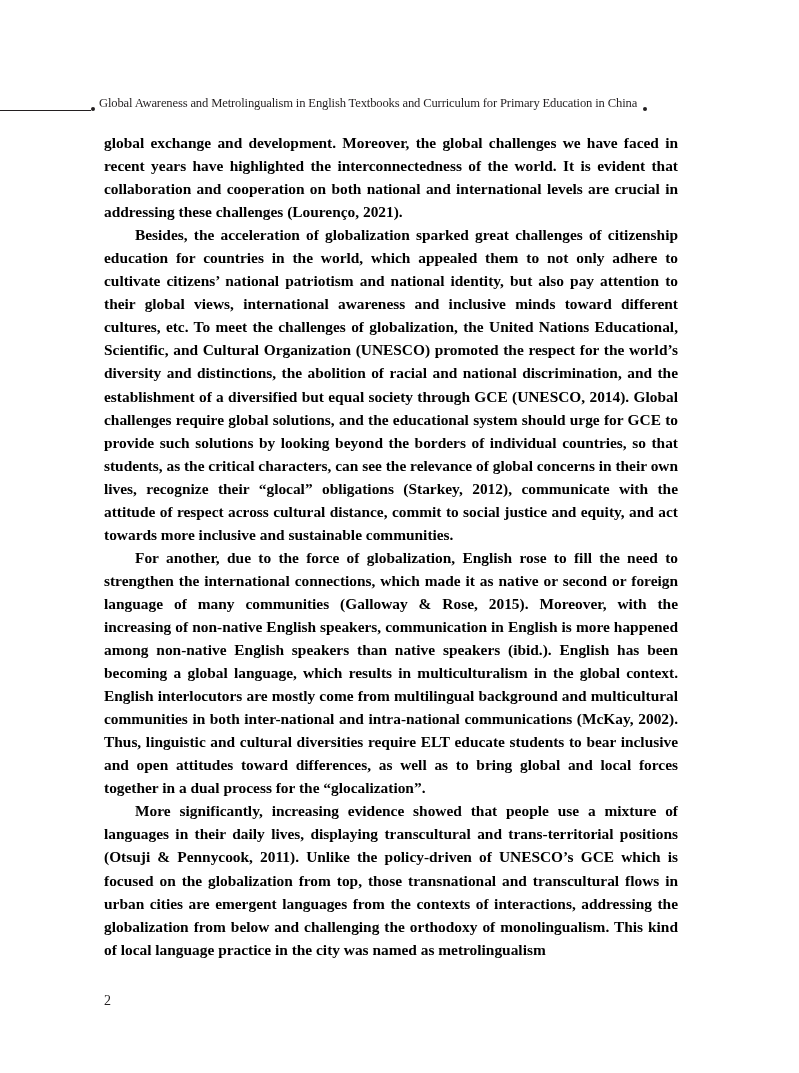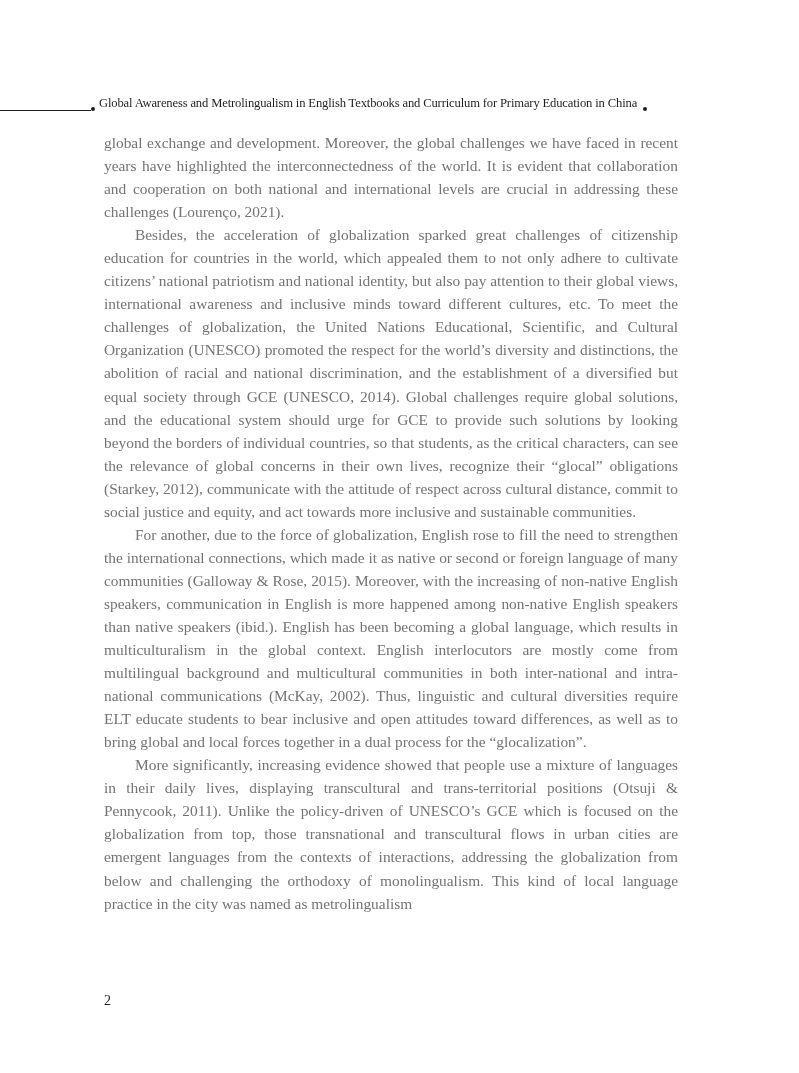--- a/index.html
+++ b/index.html
@@ -47,21 +47,22 @@
     letter-spacing: -0.15px;
   }
   .body-text {
     position: absolute;
     left: 104px;
     top: 131px;
     width: 574px;
     font-size: 15.4px;
     line-height: 23.05px;
     text-align: justify;
-    color: #737373;
+    color: #000000;
+    font-weight: bold;
   }
   .body-text p {
     margin: 0;
     hyphens: none;
   }
   .body-text p.indent {
     text-indent: 31px;
   }
   .page-number {
     position: absolute;

